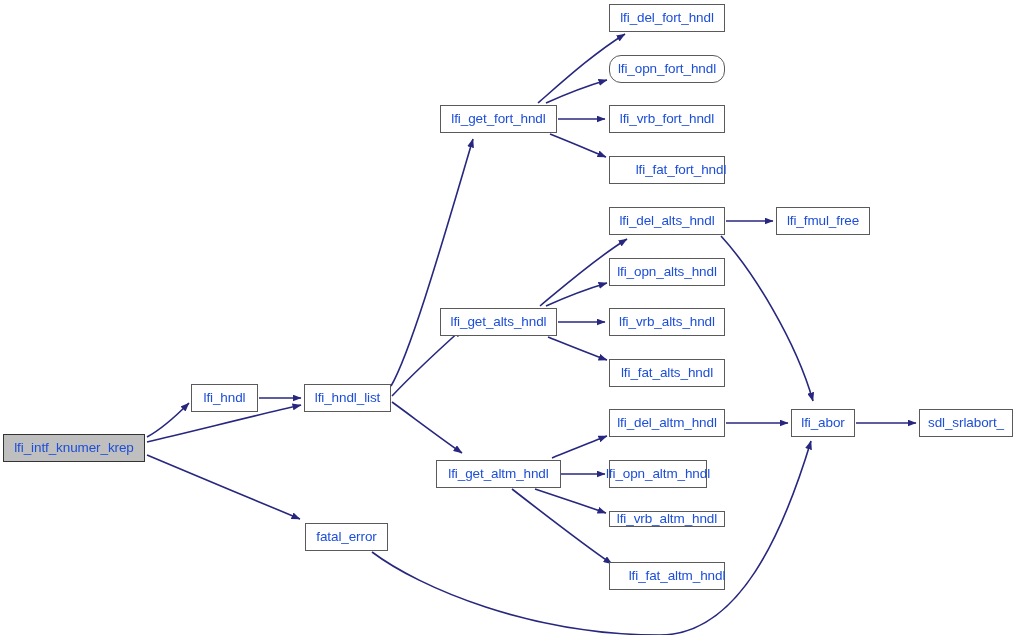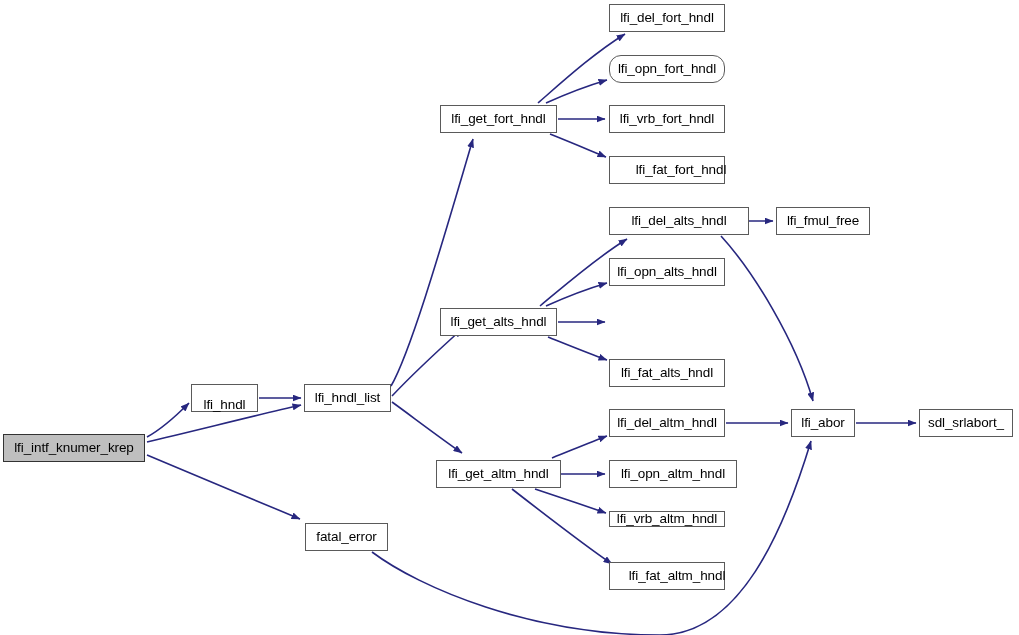--- a/index.html
+++ b/index.html
@@ -29,21 +29,21 @@
     left: 0;
     top: 0;
     width: 1019px;
     height: 635px;
   }
   .node {
     position: absolute;
     box-sizing: border-box;
     border: 1px solid #5a5a5a;
     background: #ffffff;
-    color: #000000;
+    color: #1d4ed8;
     font-size: 13.5px;
     line-height: 1;
     display: flex;
     align-items: center;
     justify-content: center;
     white-space: nowrap;
     letter-spacing: -0.1px;
   }
   .node.highlight {
     background: #bfbfbf;
@@ -90,21 +90,21 @@
         <path d="M726,423 L788,423" fill="none" stroke="#27277f" stroke-width="1.6" marker-end="url(#arrowhead)"></path>
         <path d="M372,552 C420,588 531,635 660,635 C740,635 784,530 811,441" fill="none" stroke="#27277f" stroke-width="1.6" marker-end="url(#arrowhead)"></path>
         <path d="M856,423 L916,423" fill="none" stroke="#27277f" stroke-width="1.6" marker-end="url(#arrowhead)"></path>
       </g>
   </svg>
 
   <div id="node-layer">
       <div class="node highlight" style="left: 3px; top: 434px; width: 142px; height: 28px;">
         <span class="node-label">lfi_intf_knumer_krep</span>
       </div>
-      <div class="node" style="left: 191px; top: 384px; width: 67px; height: 28px; align-items: flex-end;">
+      <div class="node" style="left: 191px; top: 384px; width: 67px; height: 28px;">
         <span class="node-label">lfi_hndl</span>
       </div>
       <div class="node" style="left: 304px; top: 384px; width: 87px; height: 28px;">
         <span class="node-label">lfi_hndl_list</span>
       </div>
       <div class="node" style="left: 305px; top: 523px; width: 83px; height: 28px;">
         <span class="node-label">fatal_error</span>
       </div>
       <div class="node" style="left: 440px; top: 308px; width: 117px; height: 28px;">
         <span class="node-label">lfi_get_alts_hndl</span>
@@ -120,33 +120,36 @@
       </div>
       <div class="node" style="left: 609px; top: 55px; width: 116px; height: 28px; border-radius: 12px;">
         <span class="node-label">lfi_opn_fort_hndl</span>
       </div>
       <div class="node" style="left: 609px; top: 105px; width: 116px; height: 28px;">
         <span class="node-label">lfi_vrb_fort_hndl</span>
       </div>
       <div class="node" style="left: 609px; top: 156px; width: 116px; height: 28px; padding-left: 28px;">
         <span class="node-label">lfi_fat_fort_hndl</span>
       </div>
-      <div class="node" style="left: 609px; top: 207px; width: 140px; height: 28px;">
+      <div class="node" style="left: 609px; top: 207px; width: 116px; height: 28px;">
         <span class="node-label">lfi_del_alts_hndl</span>
       </div>
       <div class="node" style="left: 609px; top: 258px; width: 116px; height: 28px;">
         <span class="node-label">lfi_opn_alts_hndl</span>
+      </div>
+      <div class="node" style="left: 609px; top: 308px; width: 116px; height: 28px;">
+        <span class="node-label">lfi_vrb_alts_hndl</span>
       </div>
       <div class="node" style="left: 609px; top: 359px; width: 116px; height: 28px;">
         <span class="node-label">lfi_fat_alts_hndl</span>
       </div>
       <div class="node" style="left: 609px; top: 409px; width: 116px; height: 28px;">
         <span class="node-label">lfi_del_altm_hndl</span>
       </div>
-      <div class="node" style="left: 609px; top: 460px; width: 128px; height: 28px;">
+      <div class="node" style="left: 609px; top: 460px; width: 98px; height: 28px;">
         <span class="node-label">lfi_opn_altm_hndl</span>
       </div>
       <div class="node" style="left: 609px; top: 511px; width: 116px; height: 16px;">
         <span class="node-label">lfi_vrb_altm_hndl</span>
       </div>
       <div class="node" style="left: 609px; top: 562px; width: 116px; height: 28px; padding-left: 20px;">
         <span class="node-label">lfi_fat_altm_hndl</span>
       </div>
       <div class="node" style="left: 776px; top: 207px; width: 94px; height: 28px;">
         <span class="node-label">lfi_fmul_free</span>

